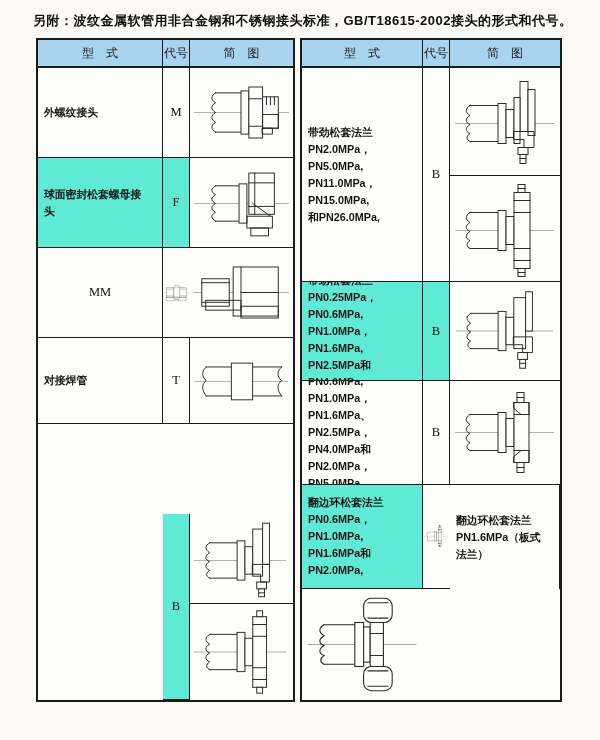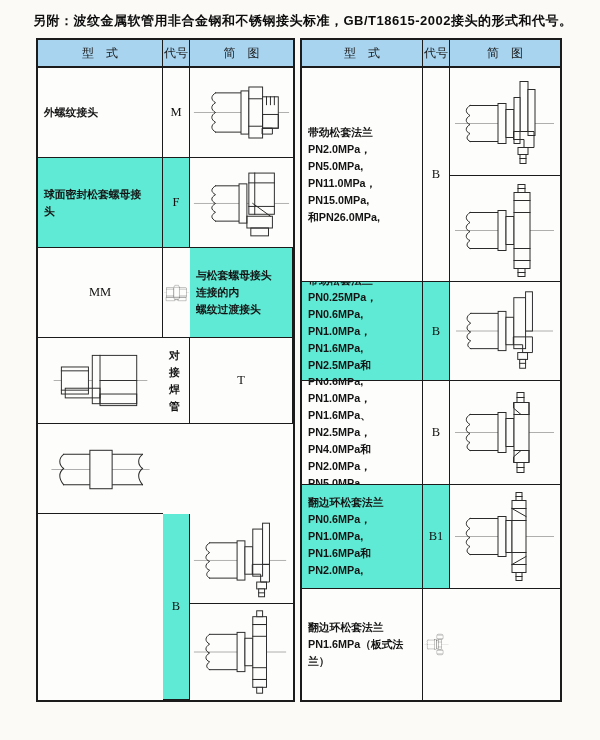--- a/index.html
+++ b/index.html
@@ -104,22 +104,20 @@
       <rect x="14" y="26" width="28" height="36" class="shape"></rect>
       <path d="M14,31 h28 M14,57 h28" class="ln"></path>
       <rect x="62" y="26" width="28" height="36" class="shape"></rect>
       <path d="M62,31 h28 M62,57 h28" class="ln"></path>
       <polygon points="46,16 60,16 64,24 64,64 60,72 46,72 42,64 42,24" class="shape"></polygon>
       <path d="M42,24 h22 M42,64 h22" class="ln"></path>
       <path d="M14,62 H90 V76 H58 V70 H46 V76 H14 Z" fill="url(#hx)" class="ln"></path>
     </svg>
   </div>
 
-  <div class="cell type bR bB yl">与松套螺母接头连接的内
-螺纹过渡接头</div>
   <div class="cell diag bB">
     <svg class="dwg" viewBox="0 0 105 88" preserveAspectRatio="xMidYMid meet">
       <line x1="4" y1="44" x2="101" y2="44" class="cl"></line>
       <rect x="12" y="30" width="28" height="28" class="shape"></rect>
       <path d="M12,34 h28 M12,54 h28" class="ln"></path>
       <rect x="44" y="18" width="46" height="50" class="shape"></rect>
       <path d="M52,18 v50 M52,44 h38" class="ln"></path>
       <rect x="16" y="52" width="36" height="10" fill="url(#hx)" class="ln"></rect>
       <rect x="52" y="58" width="38" height="12" fill="url(#hx)" class="ln"></rect>
     </svg>
@@ -256,21 +254,20 @@
       <rect x="67" y="10" width="7" height="10" class="shape"></rect>
       <path d="M67,15 h7" class="ln"></path>
       <rect x="67" y="80" width="7" height="10" class="shape"></rect>
       <path d="M67,85 h7" class="ln"></path>
     </svg>
   </div>
 
   <div class="cell type bR bB yl">翻边环松套法兰
 PN0.6MPa， PN1.0MPa,
 PN1.6MPa和PN2.0MPa,</div>
-  <div class="cell code bR bB yl">B1</div>
   <div class="cell diag bB">
     <svg class="dwg" viewBox="0 0 110 100" preserveAspectRatio="xMidYMid meet">
       <line x1="5" y1="50" x2="104" y2="50" class="cl"></line>
       <path d="M20,32 c-5,3 -5,7 0,10 c-5,3 -5,7 0,9 c-5,3 -5,7 0,9 c-4,3 -4,6 0,8" class="ln"></path>
       <path d="M20,32 H48 M20,68 H48" class="ln"></path>
       <rect x="48" y="30" width="8" height="40" class="shape"></rect>
       <rect x="56" y="34" width="6" height="32" class="shape"></rect>
       <rect x="62" y="22" width="14" height="56" class="shape"></rect>
       <path d="M62,34 h14 M62,66 h14" class="ln"></path>
       <path d="M62,22 l14,8 M62,78 l14,-8" class="ln"></path>

